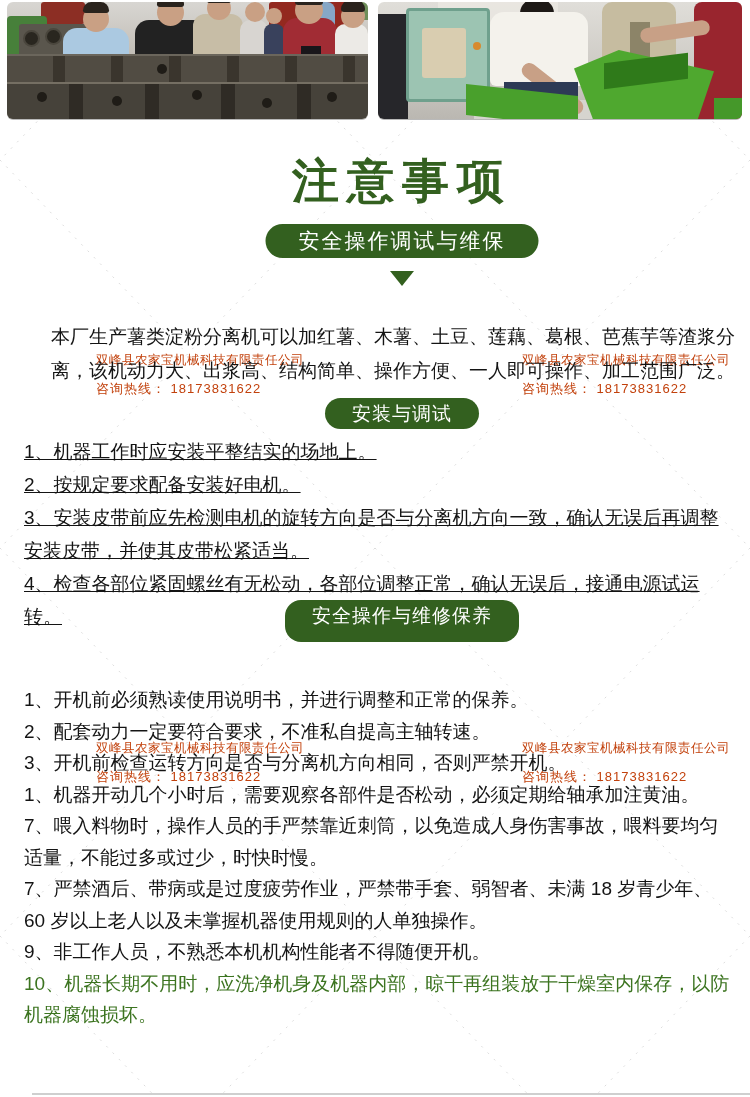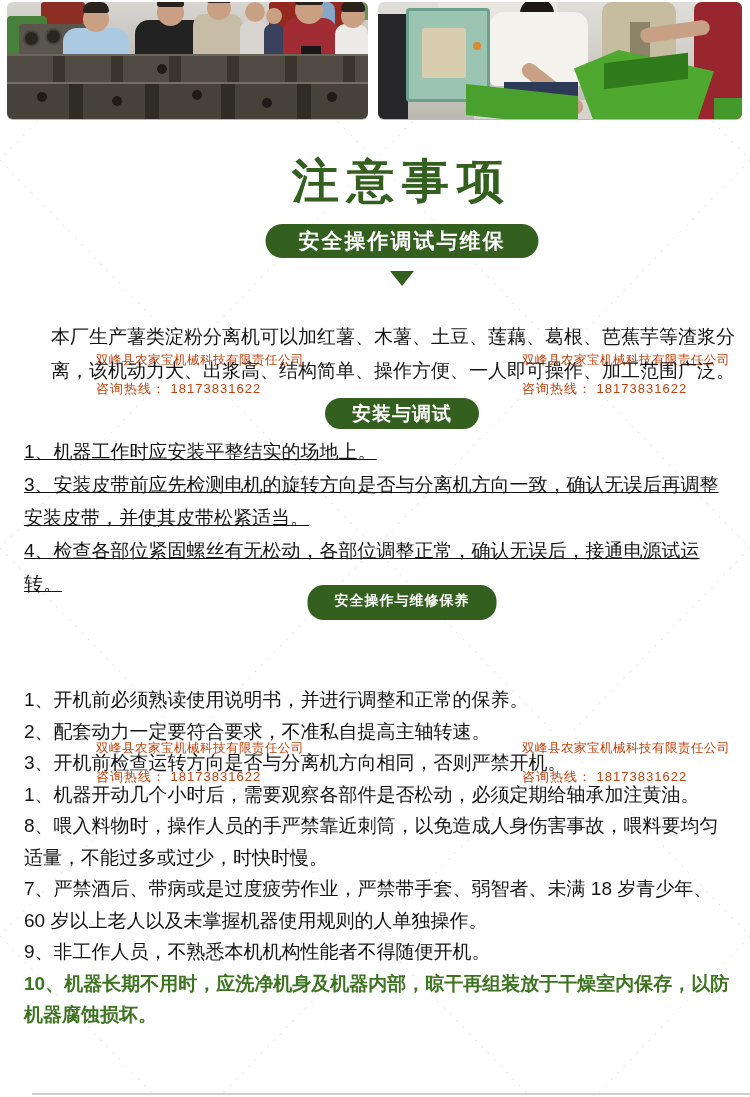--- a/index.html
+++ b/index.html
@@ -70,32 +70,32 @@
   .rp-redarm{left:262px;top:22px;width:70px;height:15px;background:#c8a086;border-radius:8px;transform:rotate(-8deg);}
   .rp-floor{left:96px;top:98px;width:120px;height:21px;background:#d6d4cf;}
   .rp-hop1{left:196px;top:48px;width:140px;height:71px;background:#4fa82f;clip-path:polygon(14% 100%,0 26%,32% 0,100% 30%,88% 100%);}
   .rp-hop1i{left:226px;top:56px;width:84px;height:26px;background:#2f7a1a;transform:skewY(-7deg);}
   .rp-hop2{left:88px;top:88px;width:112px;height:31px;background:#49a02c;transform:skewY(6deg);}
   .rp-hop3{left:336px;top:96px;width:28px;height:23px;background:#45982a;}
 
   
   .content{position:absolute;z-index:3;margin-left:27px;}
   #page-title{top:150px;left:0;width:750px;text-align:center;font-size:47px;font-weight:700;letter-spacing:8px;color:#33601f;}
-  .pill{left:50%;transform:translateX(-50%);background:#33601f;color:#fff;font-weight:700;white-space:nowrap;}
+  .pill{left:50%;transform:translateX(-50%);background:#33601f;color:#fff;font-weight:400;white-space:nowrap;}
   #badge-main{top:224px;height:34px;line-height:34px;border-radius:17px;padding:0 33px;font-size:21px;letter-spacing:2px;}
   #triangle-down{top:271px;left:50%;transform:translateX(-50%);width:0;height:0;
     border-left:12px solid transparent;border-right:12px solid transparent;border-top:15px solid #33601f;}
   #intro-text{top:301px;left:24px;width:704px;font-size:19px;line-height:34px;font-weight:500;}
   #badge-install{top:398px;height:31px;line-height:31px;border-radius:16px;padding:0 27px;font-size:19px;letter-spacing:1px;}
-  #badge-safety{top:585px;height:35px;line-height:31px;border-radius:16px;padding:0 27px;font-size:14px;letter-spacing:1px;}
+  #badge-safety{top:600px;height:42px;line-height:31px;border-radius:16px;padding:0 27px;font-size:19px;letter-spacing:1px;}
   .notice-list{left:24px;width:706px;list-style:none;margin:0;padding:0;font-size:19px;font-weight:500;}
   #list-install{top:435px;line-height:33px;text-decoration:underline;}
   #list-safety{top:652px;line-height:31.5px;margin-top:32px;}
   .notice-list li{margin:0;}
-  li.green-item{color:#3c7420;font-weight:bold;}
+  li.green-item{color:#3c7420;}
   #bottom-rule{top:1093px;left:5px;width:740px;height:2px;background:#cfcfcf;z-index:3;}
 </style>
 </head>
 <body>
 
 <div id="stage">
 
   <svg id="wm-lines" width="750" height="1097">
       <line x1="0" y1="-228" x2="375" y2="160" stroke="#c0c0c0" stroke-width="1" stroke-dasharray="2 7" opacity="0.55"></line>
       <line x1="375" y1="-228" x2="0" y2="160" stroke="#c0c0c0" stroke-width="1" stroke-dasharray="2 7" opacity="0.55"></line>
@@ -202,31 +202,32 @@
   <div id="badge-main" class="content pill">安全操作调试与维保</div>
 
   <div id="triangle-down" class="content"></div>
 
   <p id="intro-text" class="content">本厂生产薯类淀粉分离机可以加红薯、木薯、土豆、莲藕、葛根、芭蕉芋等渣浆分离，该机动力大、出浆高、结构简单、操作方便、一人即可操作、加工范围广泛。</p>
 
   <div id="badge-install" class="content pill">安装与调试</div>
 
   <ul id="list-install" class="content notice-list">
     <li>1、机器工作时应安装平整结实的场地上。</li>
+    <li>2、按规定要求配备安装好电机。</li>
     <li>3、安装皮带前应先检测电机的旋转方向是否与分离机方向一致，确认无误后再调整安装皮带，并使其皮带松紧适当。</li>
     <li>4、检查各部位紧固螺丝有无松动，各部位调整正常，确认无误后，接通电源试运转。</li>
   </ul>
 
   <div id="badge-safety" class="content pill">安全操作与维修保养</div>
 
   <ul id="list-safety" class="content notice-list">
     <li>1、开机前必须熟读使用说明书，并进行调整和正常的保养。</li>
     <li>2、配套动力一定要符合要求，不准私自提高主轴转速。</li>
     <li>3、开机前检查运转方向是否与分离机方向相同，否则严禁开机。</li>
     <li>1、机器开动几个小时后，需要观察各部件是否松动，必须定期给轴承加注黄油。</li>
-    <li>8、喂入料物时，操作人员的手严禁靠近刺筒，以免造成人身伤害事故，喂料要均匀适量，不能过多或过少，时快时慢。</li>
+    <li>7、喂入料物时，操作人员的手严禁靠近刺筒，以免造成人身伤害事故，喂料要均匀适量，不能过多或过少，时快时慢。</li>
     <li>7、严禁酒后、带病或是过度疲劳作业，严禁带手套、弱智者、未满 18 岁青少年、60 岁以上老人以及未掌握机器使用规则的人单独操作。</li>
     <li>9、非工作人员，不熟悉本机机构性能者不得随便开机。</li>
     <li class="green-item">10、机器长期不用时，应洗净机身及机器内部，晾干再组装放于干燥室内保存，以防机器腐蚀损坏。</li>
   </ul>
 
   <div id="bottom-rule" class="content"></div>
 </div>
 
 </body></html>

